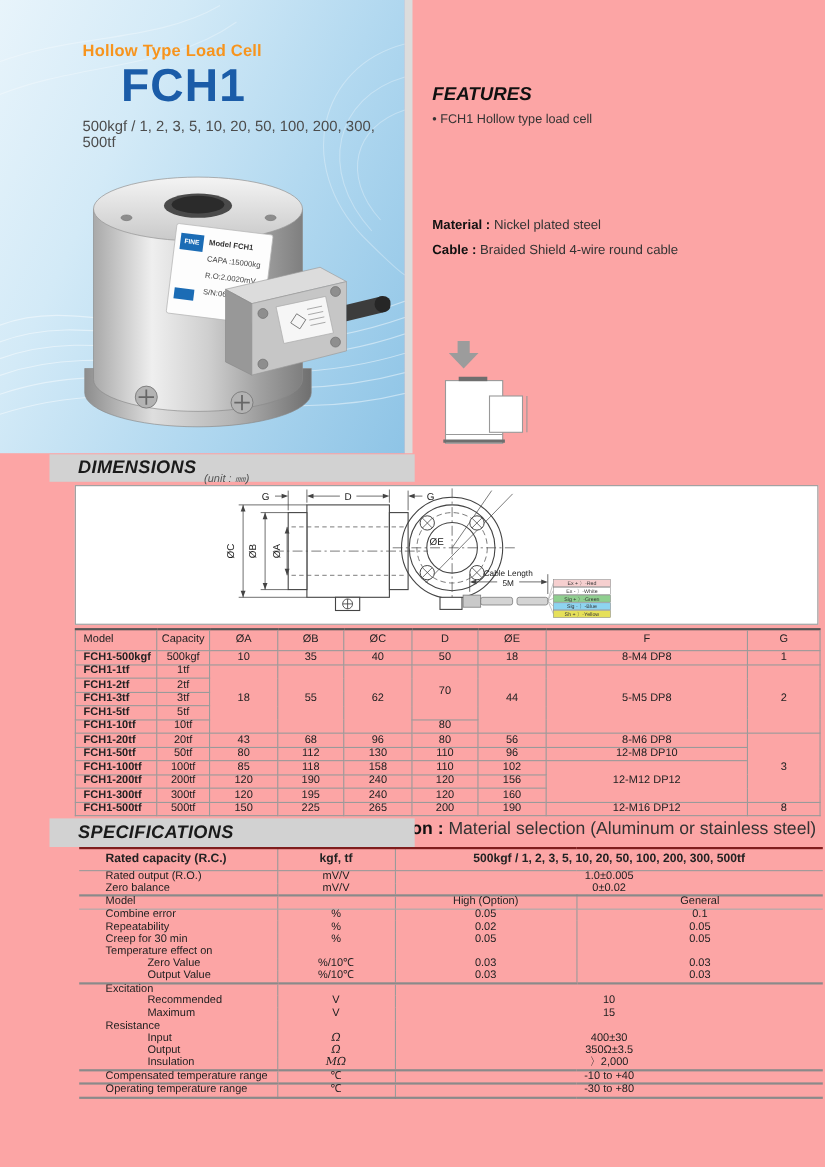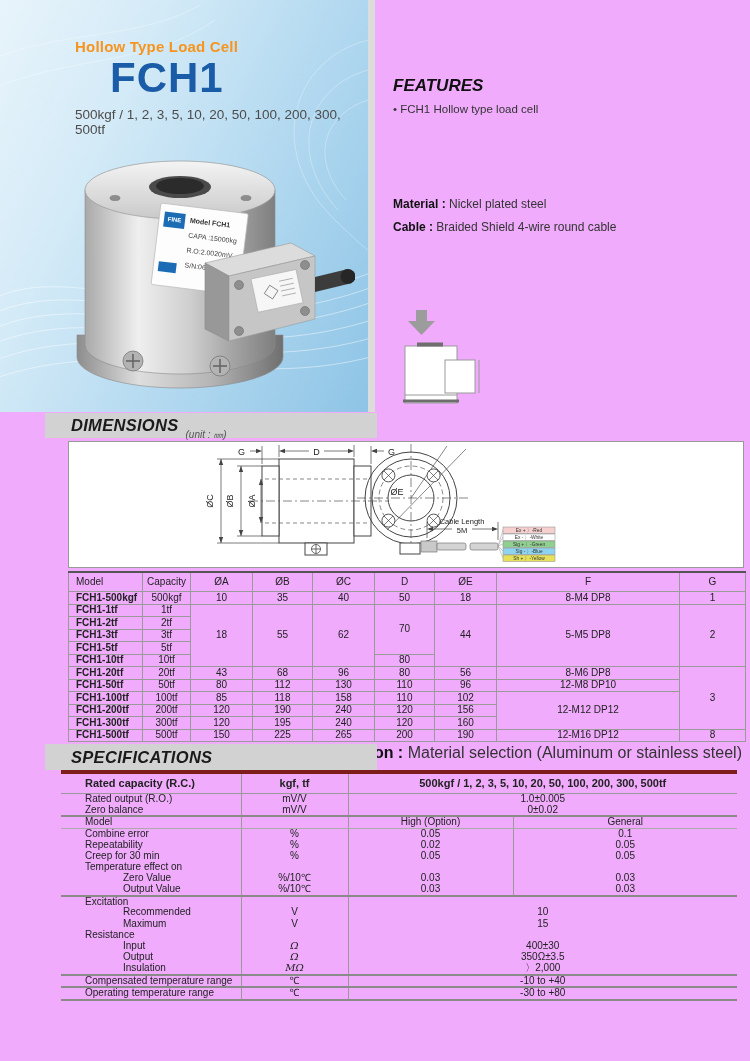--- a/index.html
+++ b/index.html
@@ -1,16 +1,16 @@
 <!DOCTYPE html>
 <html><head>
 <meta charset="utf-8">
 <style>
   html,body{margin:0;padding:0;background:#9a9a9a;}
-  .page{position:relative;width:750px;height:1061px;background:#f0abfc;margin:0 auto;
+  .page{position:relative;width:750px;height:1061px;background:#fca5a5;margin:0 auto;
         font-family:"Liberation Sans",sans-serif;color:#222;overflow:hidden;}
   
   .hero{position:absolute;left:0;top:0;width:368px;height:412px;
         background:linear-gradient(115deg,#e8f4fb 0%,#d3eaf7 30%,#b3d9f0 62%,#8ec4e6 100%);
         border-right:7px solid #dcdcdc;}
   .hero-waves{position:absolute;left:0;top:0;width:100%;height:100%;}
   .hero-titles{position:absolute;left:75px;top:38px;}
   .hero-cat{font-size:15px;font-weight:700;color:#f7941d;letter-spacing:.2px;}
   .hero-model{font-size:42px;font-weight:800;color:#1b5ca8;line-height:1.0;margin-top:2px;letter-spacing:1px;margin-left:35px;}
   .hero-caps{font-size:13.5px;color:#4c4c4c;margin-top:8px;}
@@ -38,21 +38,21 @@
   .dim-table{position:absolute;left:68px;top:571px;width:677px;font-size:10px;color:#222;}
   .dim-table th,.dim-table td{border:1px solid #9a9a9a;text-align:center;padding:0;line-height:1.05;}
   .dim-table thead th{height:18px;font-weight:400;border-top:2px solid #555;}
   .dim-table tbody tr{height:12.5px;}
   .dim-table .m{text-align:left;padding-left:7px;font-weight:700;}
   .dim-table thead .m{font-weight:400;}
   .dim-table{border-bottom:1px solid #666;}
   .option-note{position:absolute;right:8px;top:741px;font-size:16px;color:#333;}
   .option-note b{color:#111;}
   
-  .spec-table{position:absolute;left:61px;top:770px;width:676px;font-size:10px;color:#222;border-top:4px solid #7f1d1d;border-bottom:2px solid #8a8a8a;}
+  .spec-table{position:absolute;left:72px;top:770px;width:676px;font-size:10px;color:#222;border-top:2px solid #7f1d1d;border-bottom:2px solid #8a8a8a;}
   .spec-table td,.spec-table th{padding:0;line-height:1.05;}
   .spec-table thead th{height:19px;font-size:11px;border-bottom:1px solid #999;}
   .spec-table tbody tr{height:11.2px;}
   .ci{text-align:left;padding-left:24px !important;border-right:1px solid #9a9a9a;}
   .ind{padding-left:62px !important;}
   .cu{text-align:center;border-right:1px solid #9a9a9a;}
   .v1{text-align:center;border-right:1px solid #9a9a9a;}
   .v2,.vs{text-align:center;}
   tr.sep td{border-bottom:2px solid #8a8a8a;}
   tr.tsep td{border-bottom:1px solid #aaa;}

